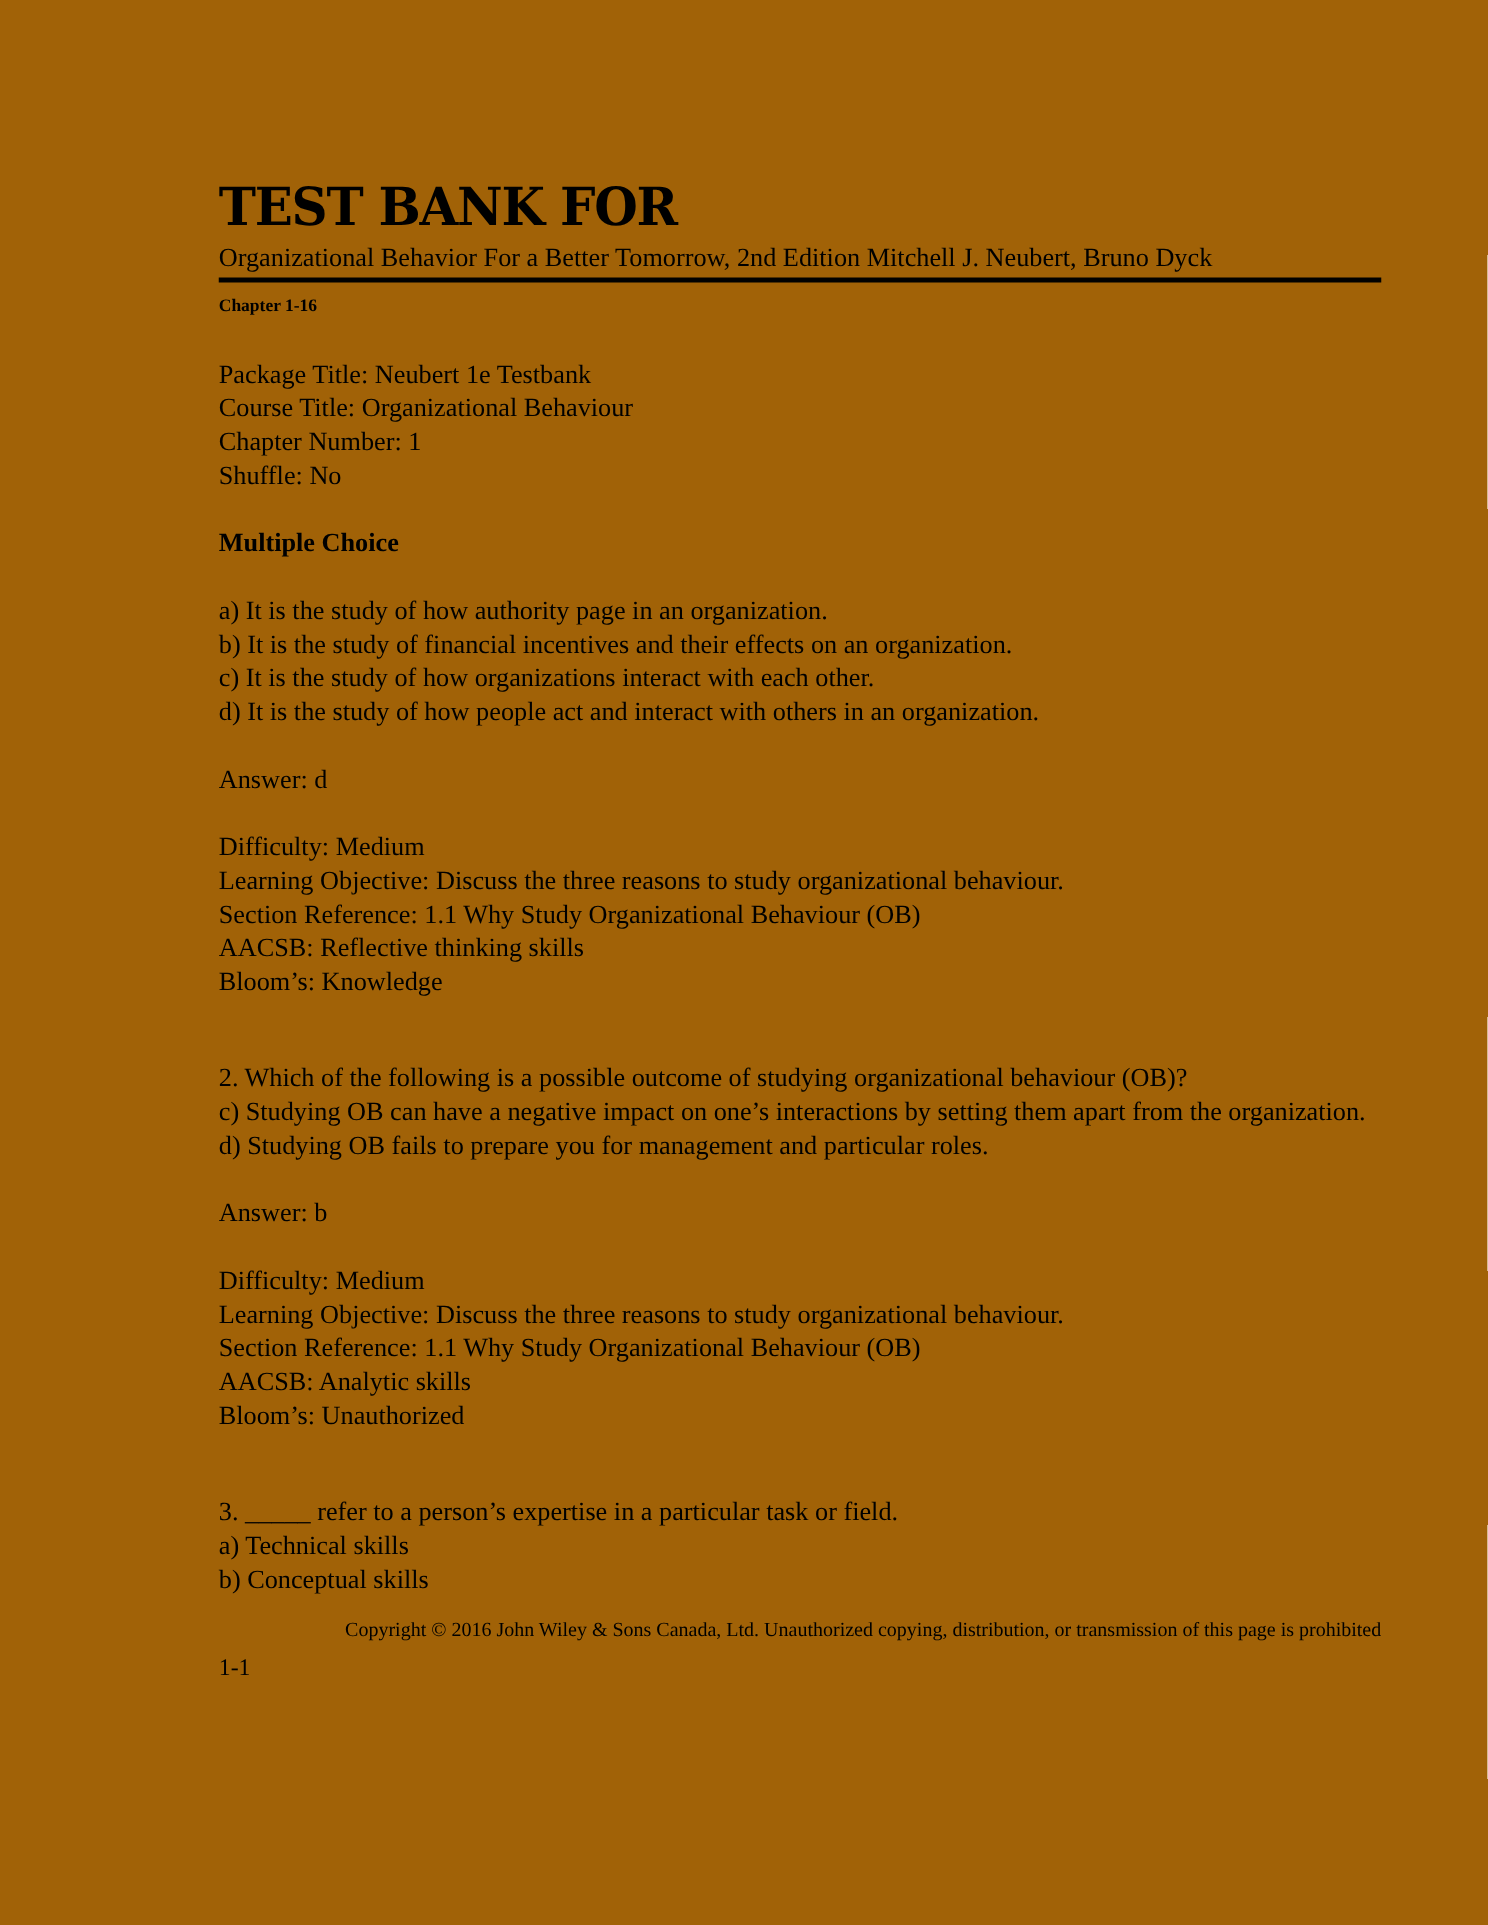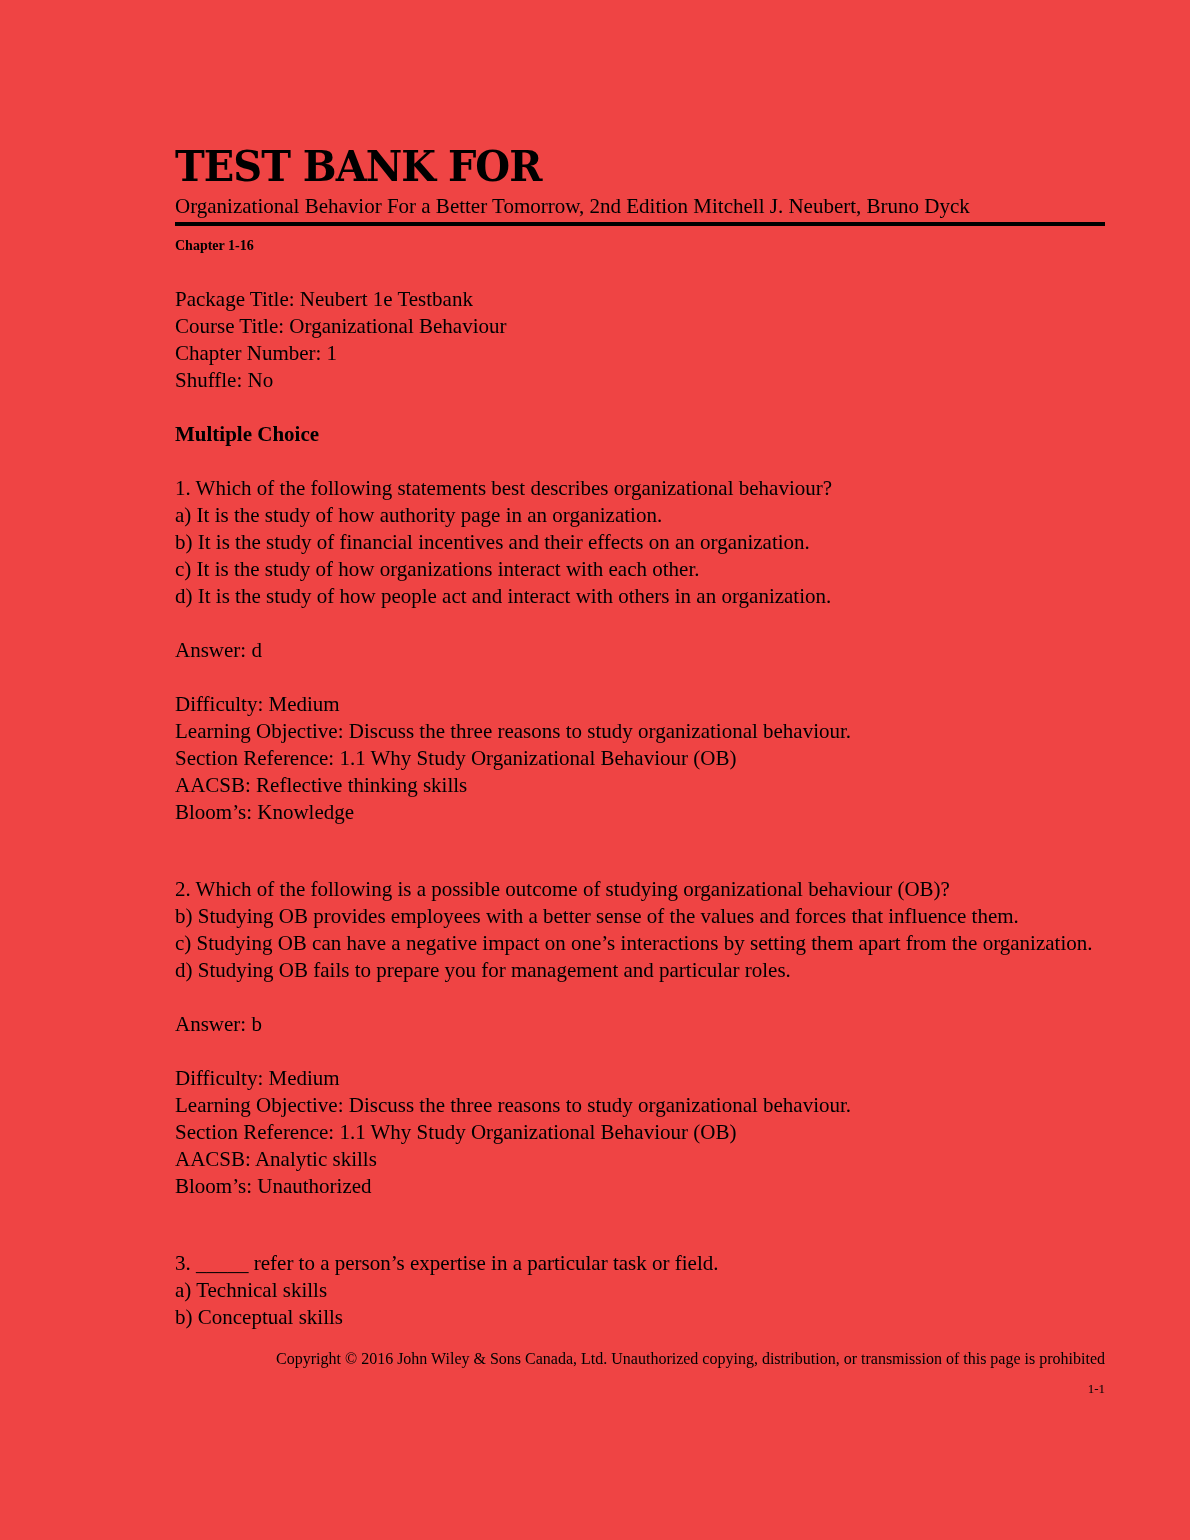--- a/index.html
+++ b/index.html
@@ -5,21 +5,21 @@
   html, body {
     margin: 0;
     padding: 0;
     background: #ffffff;
   }
   .page {
     position: relative;
     width: 1190px;
     height: 1540px;
     box-sizing: border-box;
-    background: #ef4444;
+    background: #a16207;
     color: #000000;
     font-family: "Liberation Serif", serif;
     padding: 145px 85px 0 175px;
     overflow: hidden;
   }
   p {
     margin: 0;
     font-size: 21px;
     line-height: 27px;
     white-space: normal;
@@ -56,22 +56,22 @@
     text-justify: inter-word;
   }
   .footer {
     margin-top: 18px;
     text-align: right;
     font-size: 16px;
     line-height: 20px;
   }
   .page-number {
     margin-top: 8px;
-    text-align: right;
-    font-size: 13px;
+    text-align: left;
+    font-size: 19px;
     line-height: 24px;
   }
 </style>
 </head>
 <body>
 
 <div class="page">
 
   <h1 class="doc-title">TEST BANK FOR</h1>
   <p class="subtitle">Organizational Behavior For a Better Tomorrow, 2nd Edition Mitchell J. Neubert, Bruno Dyck</p>
@@ -87,40 +87,38 @@
     <p>Shuffle: No</p>
   </div>
 
   <div class="gap-1"></div>
 
   <p class="bold">Multiple Choice</p>
 
   <div class="gap-1"></div>
 
   <div>
-    <p>1. Which of the following statements best describes organizational behaviour?</p>
     <p>a) It is the study of how authority page in an organization.</p>
     <p>b) It is the study of financial incentives and their effects on an organization.</p>
     <p>c) It is the study of how organizations interact with each other.</p>
     <p>d) It is the study of how people act and interact with others in an organization.</p>
     <div class="gap-1"></div>
     <p>Answer: d</p>
     <div class="gap-1"></div>
     <p>Difficulty: Medium</p>
     <p>Learning Objective: Discuss the three reasons to study organizational behaviour.</p>
     <p>Section Reference: 1.1 Why Study Organizational Behaviour (OB)</p>
     <p>AACSB: Reflective thinking skills</p>
     <p>Bloom’s: Knowledge</p>
   </div>
 
   <div class="gap-2"></div>
 
   <div>
     <p>2. Which of the following is a possible outcome of studying organizational behaviour (OB)?</p>
-    <p>b) Studying OB provides employees with a better sense of the values and forces that influence them.</p>
     <p class="justify">c) Studying OB can have a negative impact on one’s interactions by setting them apart from the organization.</p>
     <p>d) Studying OB fails to prepare you for management and particular roles.</p>
     <div class="gap-1"></div>
     <p>Answer: b</p>
     <div class="gap-1"></div>
     <p>Difficulty: Medium</p>
     <p>Learning Objective: Discuss the three reasons to study organizational behaviour.</p>
     <p>Section Reference: 1.1 Why Study Organizational Behaviour (OB)</p>
     <p>AACSB: Analytic skills</p>
     <p>Bloom’s: Unauthorized</p>

